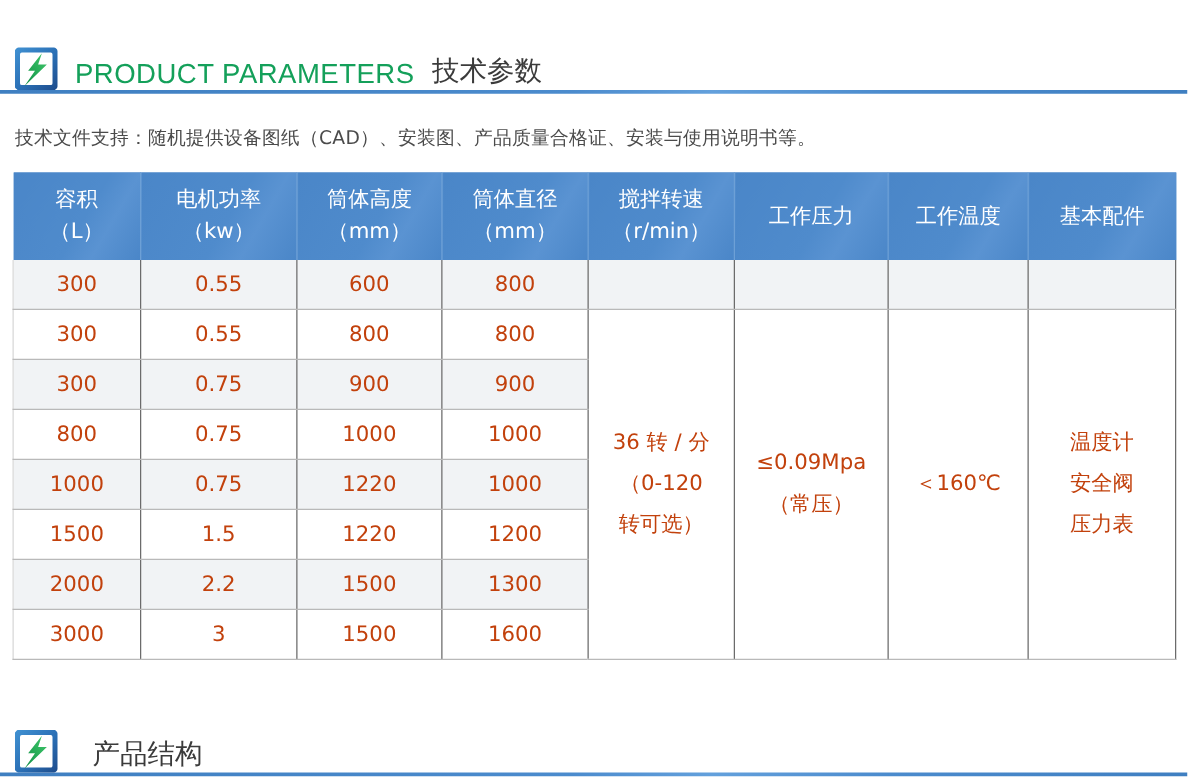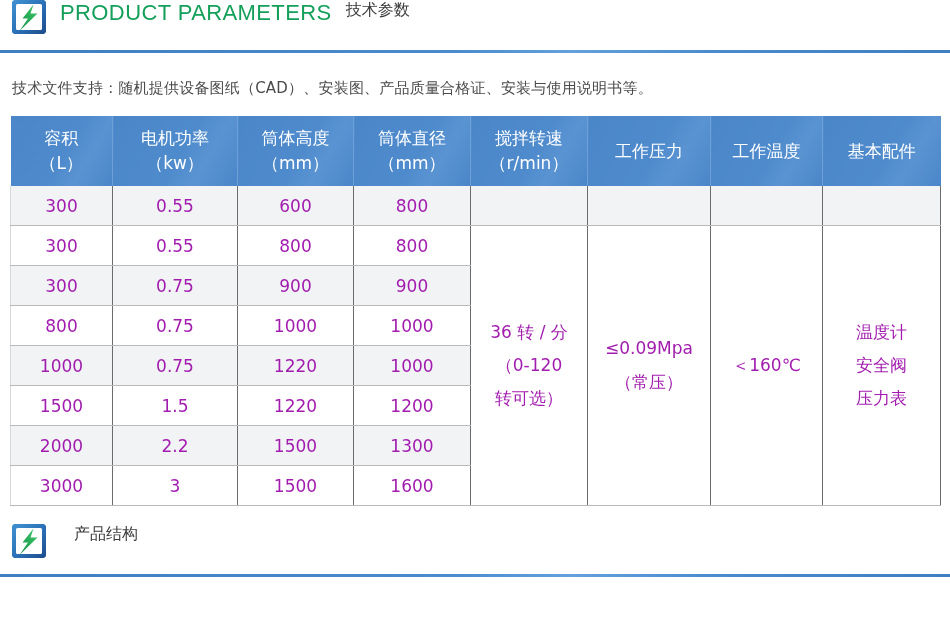--- a/index.html
+++ b/index.html
@@ -13,44 +13,44 @@
     background: #ffffff;
     font-family: "Liberation Sans", "DejaVu Sans", sans-serif;
     color: #333333;
     overflow: hidden;
     position: relative;
   }
 
   
   .section-head {
     display: flex;
-    align-items: flex-start;
+    align-items: flex-end;
     padding-left: 12px;
-    height: 50px;
+    height: 72px;
   }
   .brand-mark {
     width: 34px;
     height: 34px;
     flex: 0 0 34px;
     margin-right: 14px;
     position: relative;
     display: block;
   }
   .brand-mark svg { display: block; }
 
   .head-en {
     color: #14a05a;
     font-size: 22px;
     letter-spacing: 0.4px;
     font-weight: 400;
     white-space: nowrap;
   }
   .head-cn {
     color: #3b3b3b;
-    font-size: 16px;
+    font-size: 22px;
     margin-left: 14px;
     white-space: nowrap;
     font-family: "DejaVu Sans", "Liberation Sans", sans-serif;
   }
 
   .rule {
     height: 3px;
     width: 950px;
     background: linear-gradient(to right, #3f7fc1 0%, #4b8bcd 48%, #63a0dc 60%, #4b8bcd 75%, #3f7fc1 100%);
   }
@@ -96,21 +96,21 @@
     text-align: center;
     border-right: 1px solid #6da0d6;
     vertical-align: middle;
   }
   table.spec th:last-child { border-right: none; }
   table.spec th .u2 { display: block; }
 
   table.spec td {
     text-align: center;
     font-size: 17px;
-    color: #a21caf;
+    color: #c2410c;
     height: 39px;
     border-right: 1px solid #6b6b6b;
     border-bottom: 1px solid #b9b9b9;
     vertical-align: middle;
     padding: 0 2px;
   }
   table.spec td.last { border-right: 1px solid #6b6b6b; }
   table.spec tr td:first-child { border-left: 1px solid #d8d8d8; }
 
   table.spec tr.shade td { background: #f1f3f5; }

